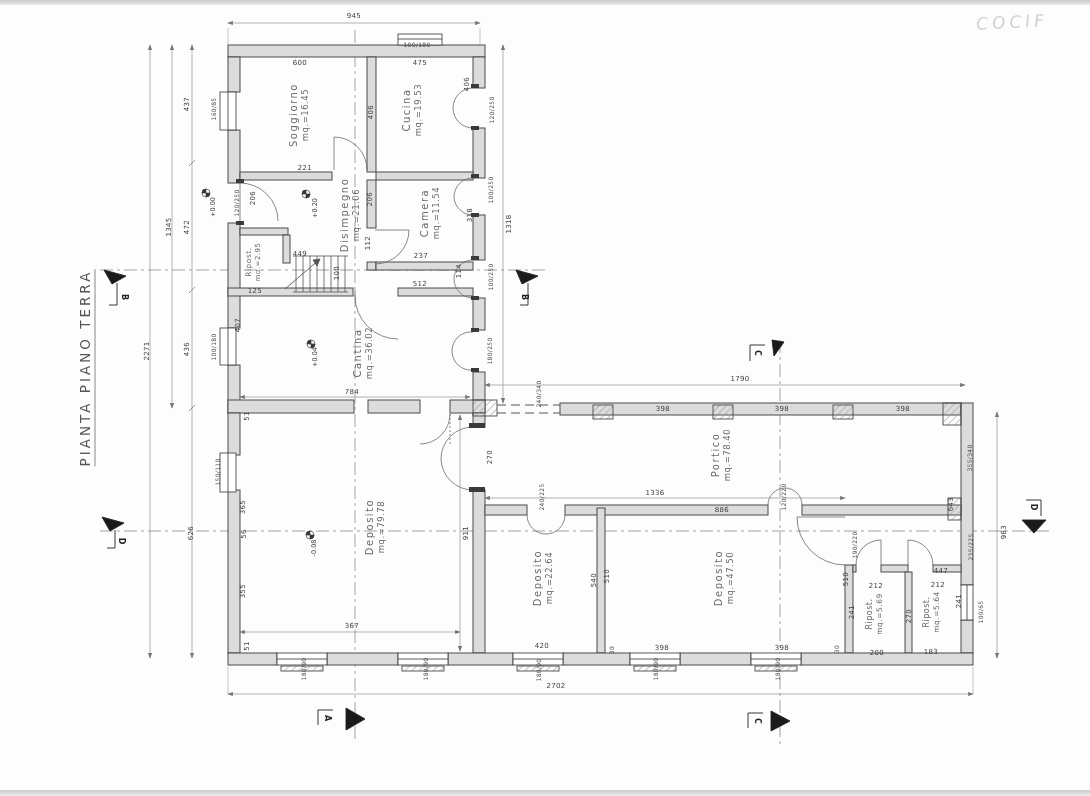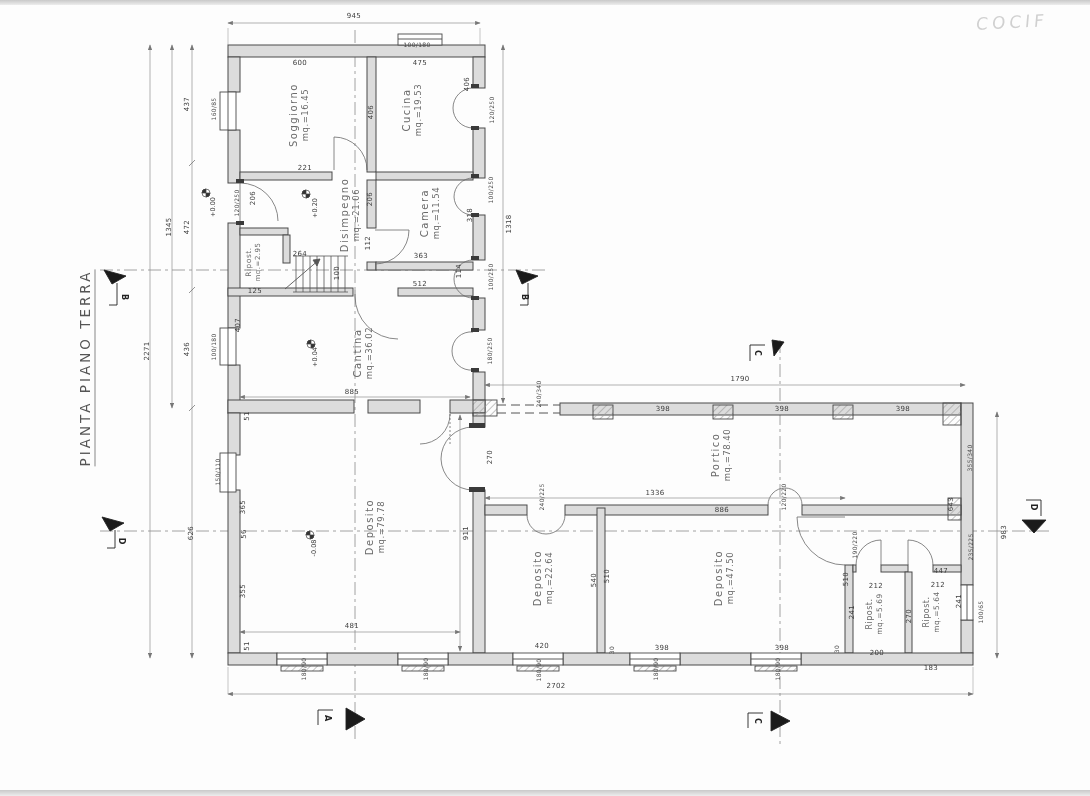--- a/index.html
+++ b/index.html
@@ -314,37 +314,37 @@
   <span class="sec" style="left:757px;top:353px">C</span>
   <span class="sec" style="left:327px;top:718px">A</span>
   <span class="sec" style="left:757px;top:721px">C</span>
   <span class="sec" style="left:121px;top:541px">D</span>
   <span class="sec" style="left:1033px;top:507px">D</span>
 
   <span class="d" style="left:354px;top:16px">945</span>
   <span class="d" style="left:300px;top:63px">600</span>
   <span class="d" style="left:420px;top:63px">475</span>
   <span class="d" style="left:305px;top:168px">221</span>
-  <span class="d" style="left:300px;top:254px">264</span>
-  <span class="d" style="left:421px;top:256px">363</span>
+  <span class="d" style="left:300px;top:254px">449</span>
+  <span class="d" style="left:421px;top:256px">237</span>
   <span class="d" style="left:255px;top:291px">125</span>
   <span class="d" style="left:420px;top:284px">512</span>
-  <span class="d" style="left:352px;top:392px">885</span>
-  <span class="d" style="left:352px;top:626px">481</span>
+  <span class="d" style="left:352px;top:392px">784</span>
+  <span class="d" style="left:352px;top:626px">367</span>
   <span class="d" style="left:740px;top:379px">1790</span>
   <span class="d" style="left:663px;top:409px">398</span>
   <span class="d" style="left:782px;top:409px">398</span>
   <span class="d" style="left:903px;top:409px">398</span>
   <span class="d" style="left:655px;top:493px">1336</span>
   <span class="d" style="left:722px;top:510px">886</span>
   <span class="d" style="left:542px;top:646px">420</span>
   <span class="d" style="left:662px;top:648px">398</span>
   <span class="d" style="left:782px;top:648px">398</span>
   <span class="d" style="left:877px;top:653px">200</span>
-  <span class="d" style="left:931px;top:668px">183</span>
+  <span class="d" style="left:931px;top:652px">183</span>
   <span class="d" style="left:556px;top:686px">2702</span>
   <span class="d" style="left:876px;top:586px">212</span>
   <span class="d" style="left:938px;top:585px">212</span>
   <span class="d" style="left:941px;top:571px">447</span>
   <span class="d t" style="left:417px;top:44px">100/180</span>
 
   <span class="d v" style="left:187px;top:104px">437</span>
   <span class="d v" style="left:169px;top:227px">1345</span>
   <span class="d v" style="left:187px;top:227px">472</span>
   <span class="d v" style="left:147px;top:351px">2271</span>

